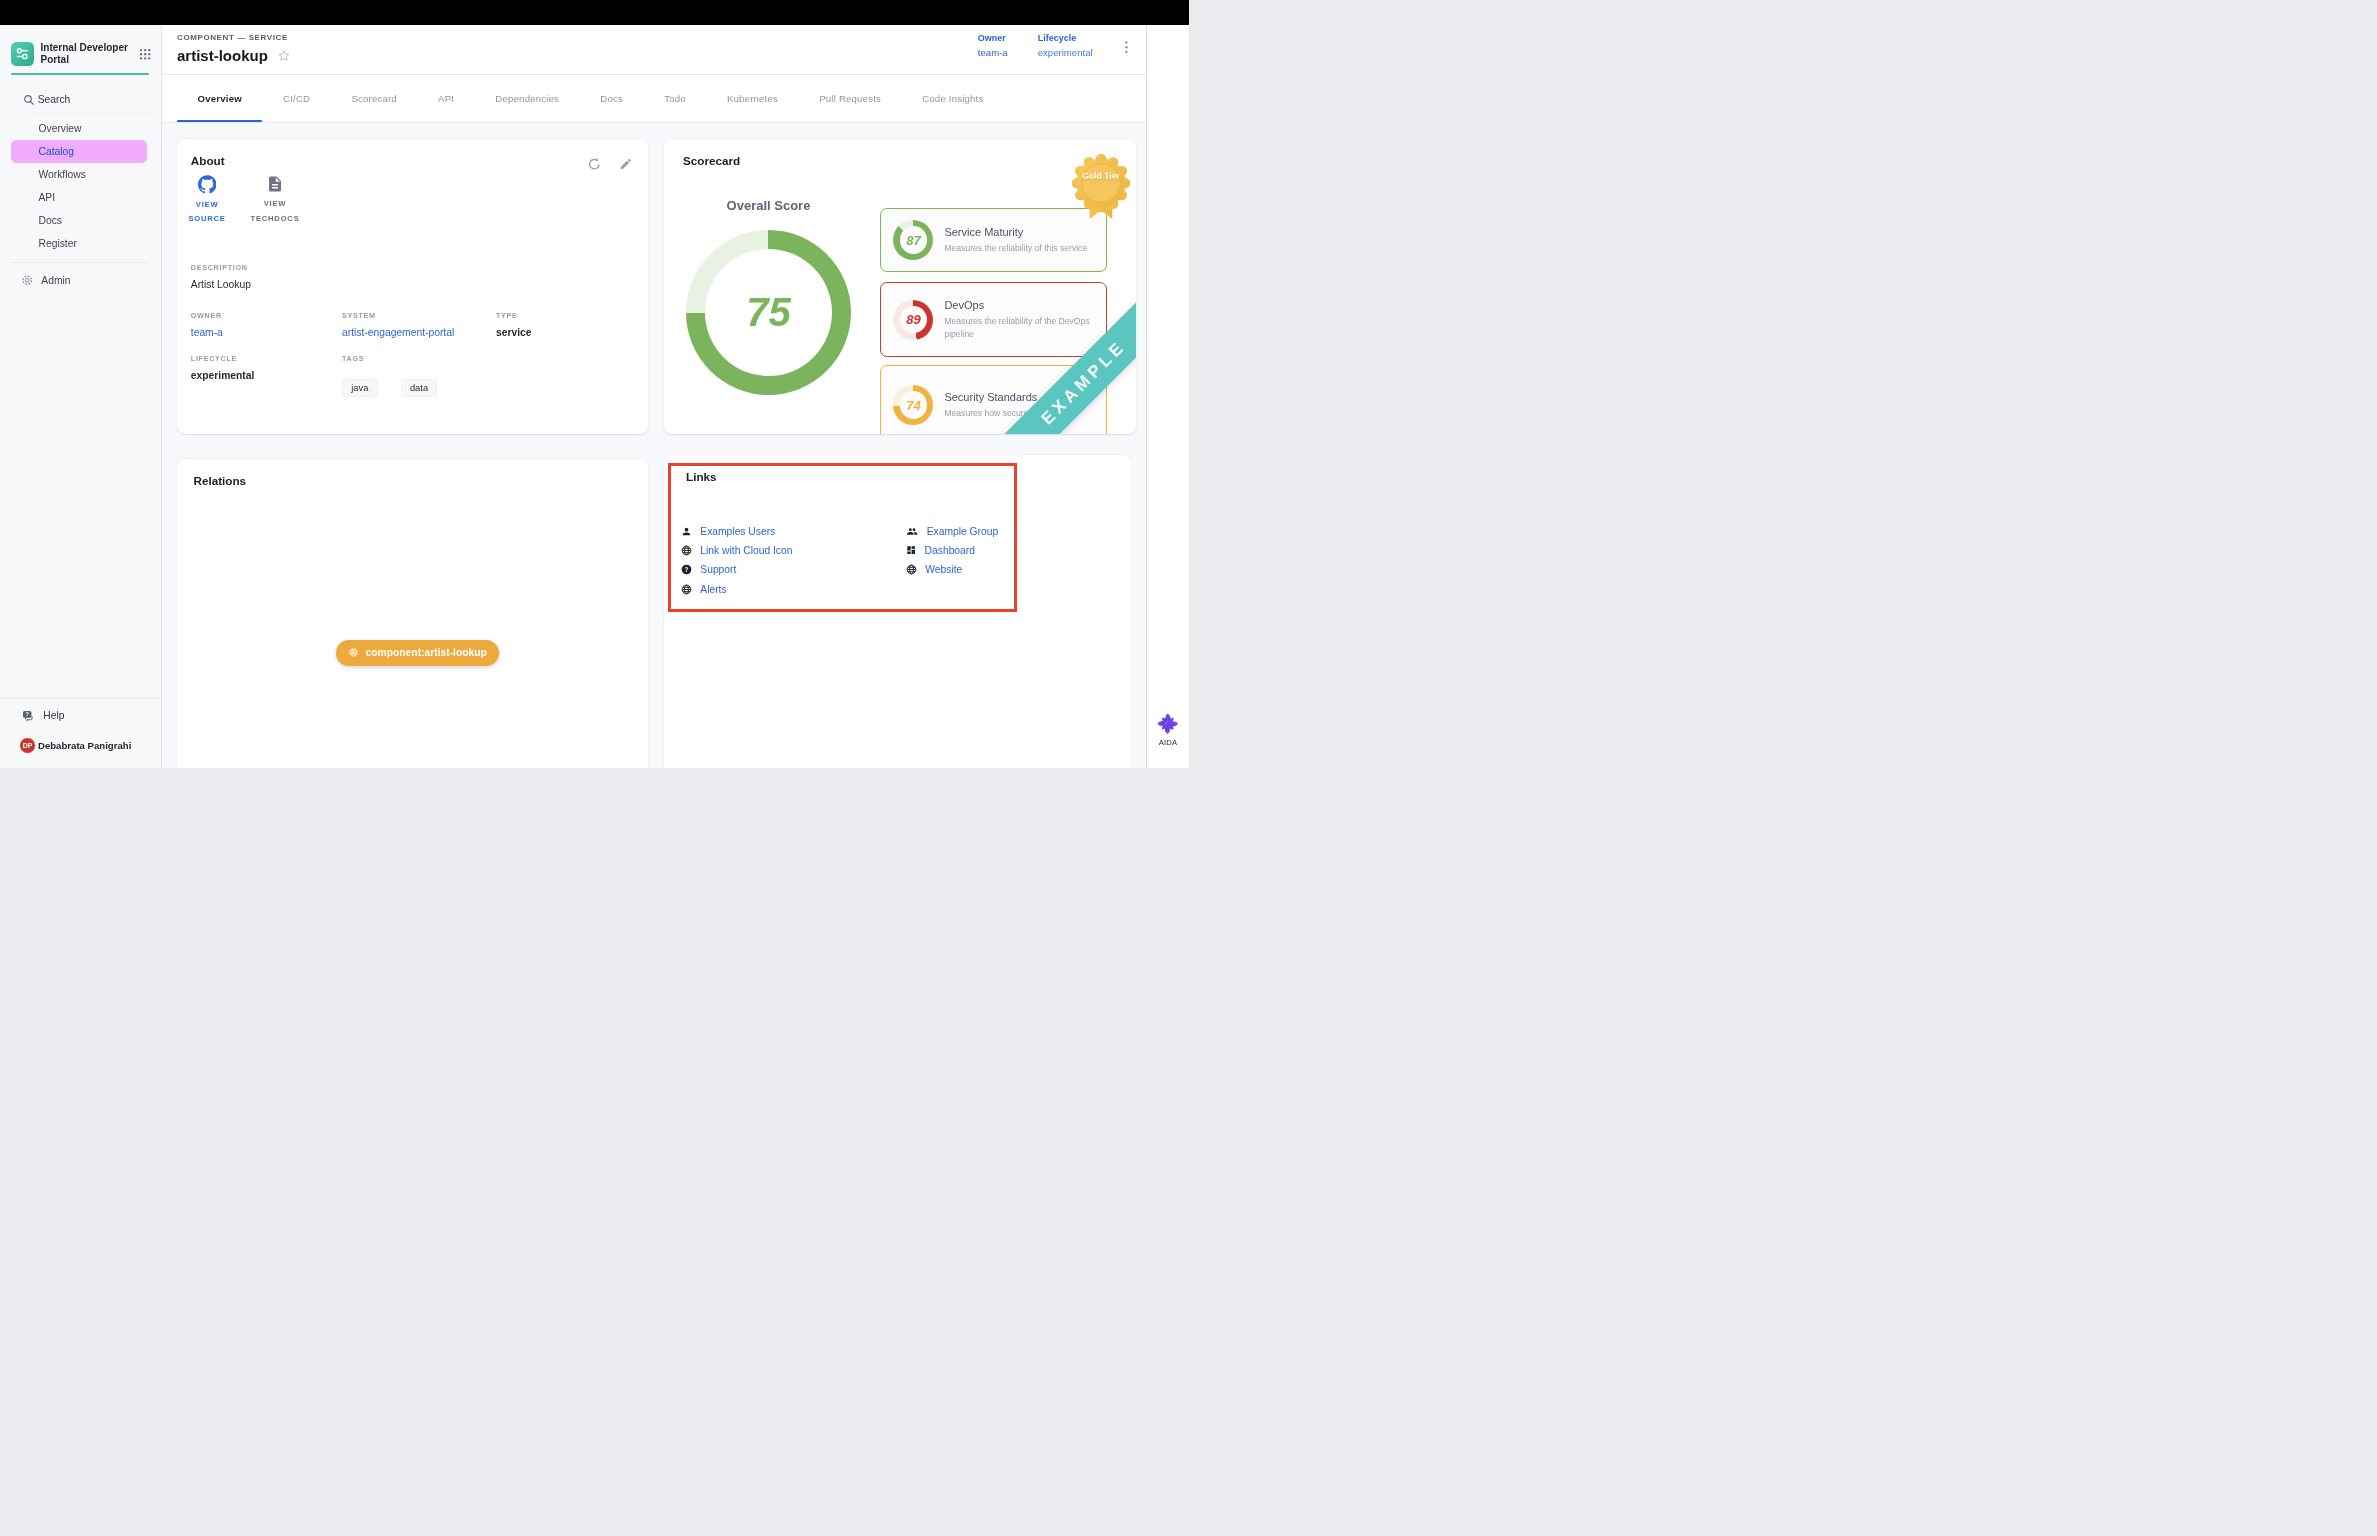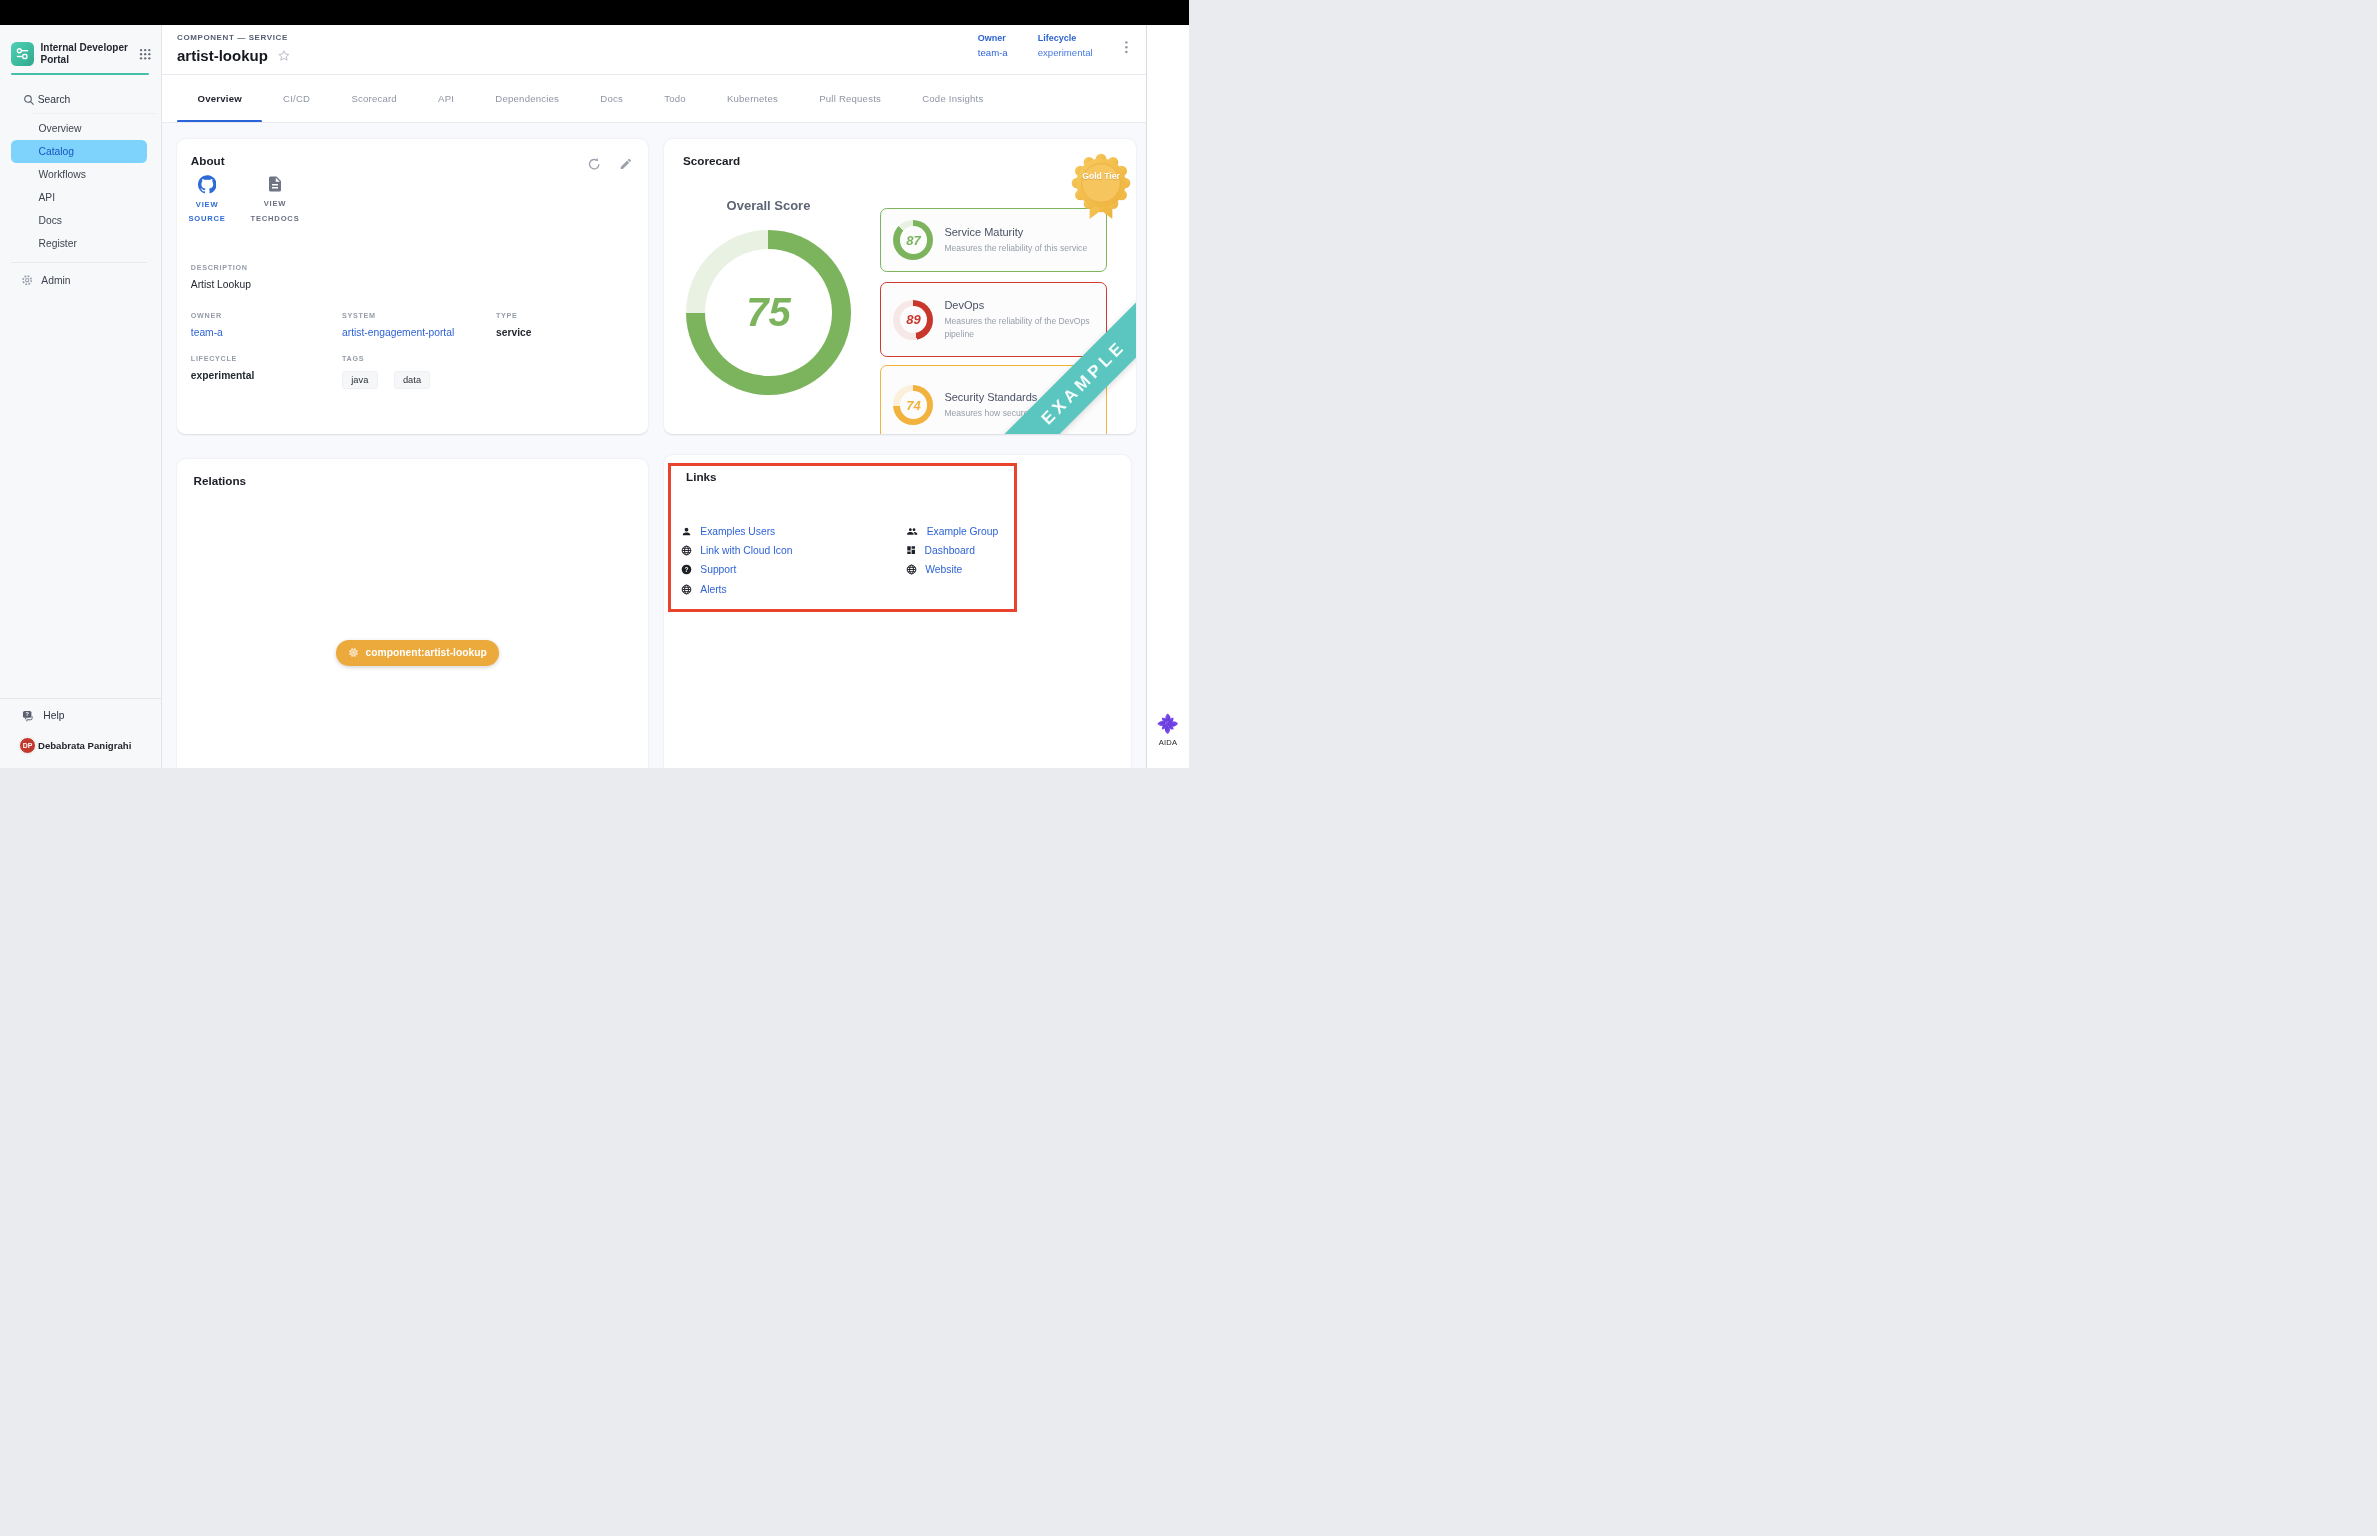--- a/index.html
+++ b/index.html
@@ -15,21 +15,21 @@
               display:flex;align-items:center;justify-content:center;flex:0 0 auto;}
   .brand-title{font-size:10px;font-weight:700;line-height:1.25;color:#23262e;flex:1;}
   .grid-icon{flex:0 0 auto;}
   .brand-rule{position:absolute;left:11px;top:48px;width:138px;height:2.1px;background:#45bfa6;border-radius:1.4px;}
   .search-row{position:absolute;left:23px;top:69px;display:flex;align-items:center;gap:3px;cursor:pointer;}
   .search-row span{font-size:10.3px;color:#2f3440;}
   .search-rule{position:absolute;left:33px;top:88px;width:124px;height:0.7px;background:#eef0f4;}
   .nav{position:absolute;left:0;top:92px;right:0;}
   .nav-item{height:23px;margin:0 13.8px 0 11px;display:flex;align-items:center;padding-left:27.5px;
             font-size:10.3px;color:#3f4450;border-radius:5.5px;cursor:pointer;}
-  .nav-item.active{background:#7dd3fc;color:#1a55c0;}
+  .nav-item.active{background:#f0abfc;color:#1a55c0;}
   .side-divider{height:0.7px;background:#e8eaee;margin:6.9px 13.8px 5.5px 11px;}
   .admin-row{height:25px;display:flex;align-items:center;gap:8.3px;padding-left:20.6px;font-size:10.3px;color:#3f4450;cursor:pointer;}
   .sidebar-bottom{position:absolute;left:0;right:0;bottom:0;}
   .bottom-divider{height:0.7px;background:#e5e7eb;margin:0 0 0 0;}
   .help-row{display:flex;align-items:center;gap:8.3px;padding:11px 0 9.6px 22px;font-size:10.3px;color:#2f3440;cursor:pointer;}
   .user-row{display:flex;align-items:center;gap:2px;padding:5.5px 0 13.8px 19px;cursor:pointer;}
   .avatar{width:17px;height:17px;border-radius:50%;background:#c13a2e;border:1.4px solid #fff;
           box-shadow:0 0 0 0.7px #eceef1;display:flex;align-items:center;justify-content:center;
           color:#fff;font-size:6.9px;font-weight:700;}
   .user-name{font-size:9.6px;font-weight:600;color:#23262c;}
@@ -74,21 +74,21 @@
   .field-label{font-size:7.2px;font-weight:700;letter-spacing:0.7px;color:#959ba8;}
   .field-value{font-size:10.3px;color:#252a33;margin-top:7px;}
   .field-value.strong{font-weight:600;}
   .field-value a, a.link{color:#2e63d6;text-decoration:none;cursor:pointer;}
   .f-desc{position:absolute;left:13.8px;top:124px;}
   .f-owner{position:absolute;left:13.8px;top:172px;}
   .f-system{position:absolute;left:165px;top:172px;}
   .f-type{position:absolute;left:319px;top:172px;}
   .f-lifecycle{position:absolute;left:13.8px;top:215px;}
   .f-tags{position:absolute;left:165px;top:215px;}
-  .chips{display:flex;gap:16px;margin-top:8px;align-items:flex-end;}
+  .chips{display:flex;gap:23px;margin-top:16px;align-items:flex-end;}
   .chip{background:#f6f7f9;border:0.7px solid #eef0f3;border-radius:2.8px;padding:2.8px 8.3px;font-size:9.3px;color:#2b2f38;cursor:pointer;}
 
   
   .scorecard{left:502px;top:16px;width:472px;height:295px;overflow:hidden;}
   .scorecard .card-title{position:absolute;left:19px;top:15px;}
   .overall-label{position:absolute;left:22px;top:59px;width:165px;text-align:center;
                  font-size:13px;font-weight:600;color:#5d6474;}
   .ring{border-radius:50%;background:conic-gradient(var(--c) calc(var(--p)*1%),var(--t) 0);position:relative;font-style:italic;}
   .ring .hole{position:absolute;border-radius:50%;background:#fff;display:flex;align-items:center;justify-content:center;}
   .big-ring{position:absolute;left:22px;top:91px;width:165px;height:165px;}

